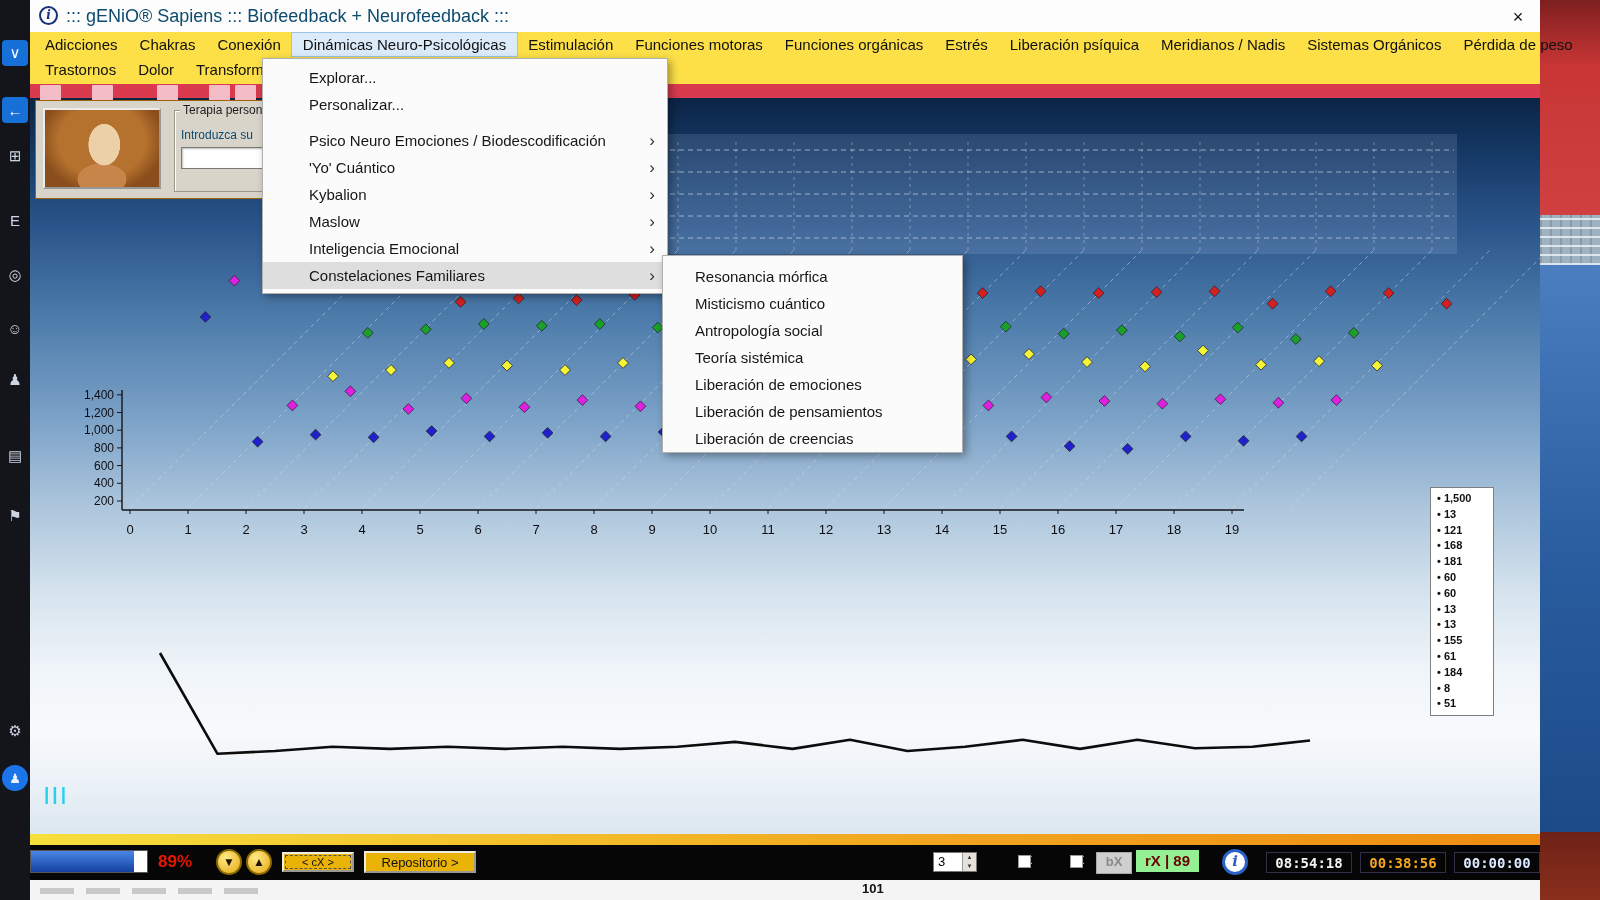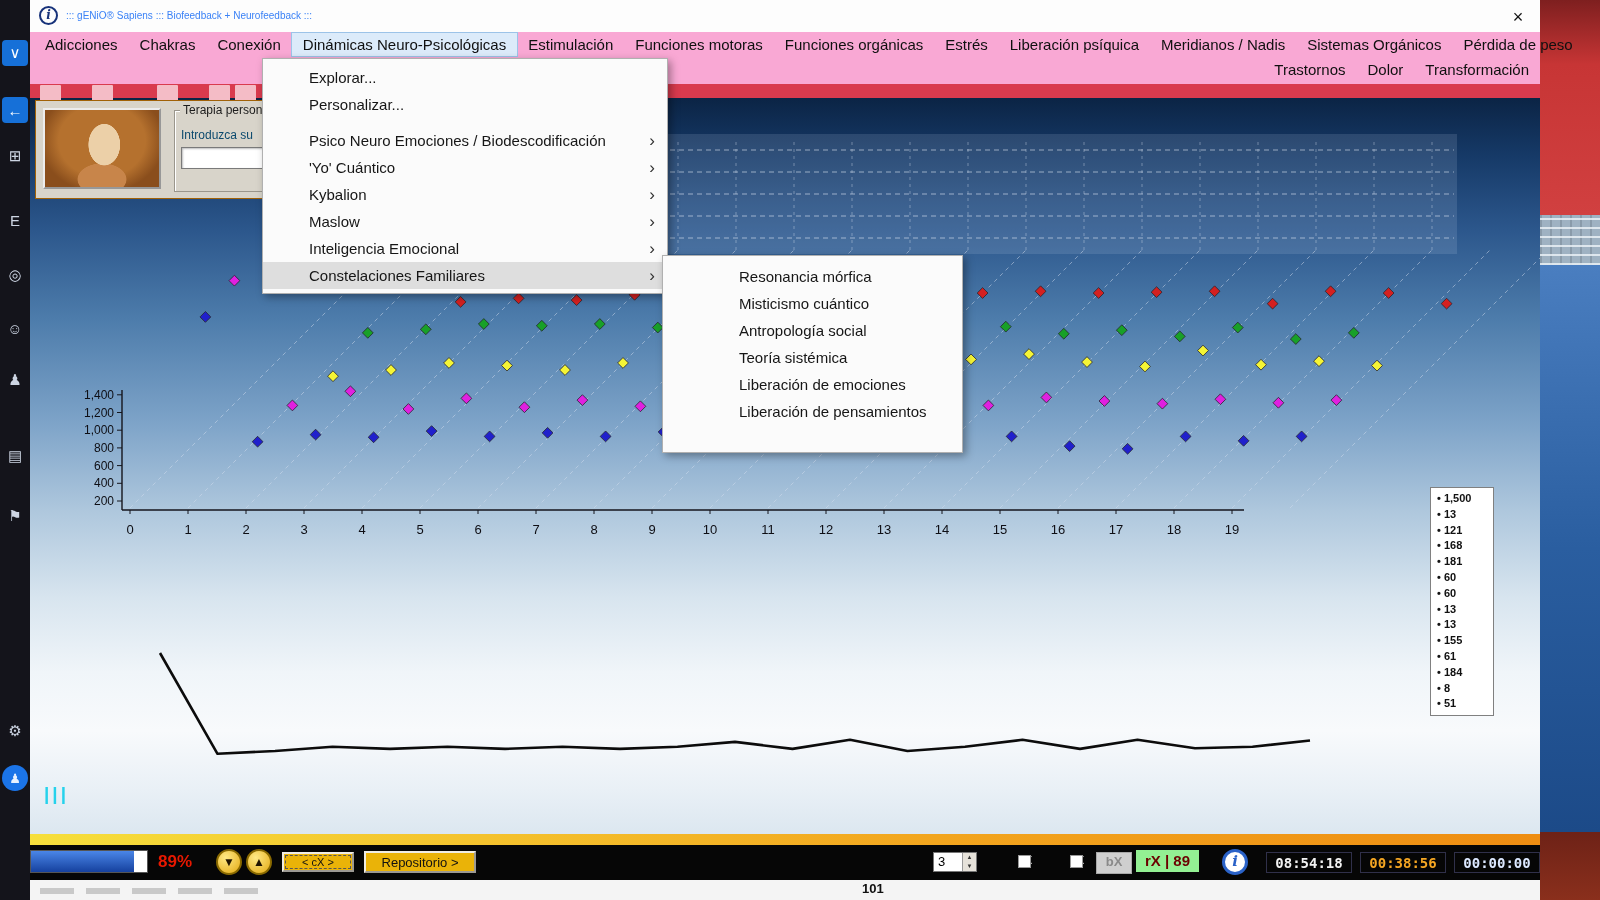--- a/index.html
+++ b/index.html
@@ -22,25 +22,25 @@
                       repeating-linear-gradient(90deg,rgba(120,136,150,.55) 0 2px,transparent 2px 10px);}
   .wp-blue{top:265px;height:567px;background:linear-gradient(180deg,#4a7ec0,#2a5ea0 50%,#1c4a88);}
   .wp-brown{top:832px;height:68px;background:linear-gradient(180deg,#6e2217,#8a2f1c);}
 
   
   .window{position:absolute;left:30px;top:0;width:1510px;height:900px;background:#fff;}
 
   .titlebar{position:absolute;top:0;left:0;right:0;height:32px;background:#fdfdfd;border-bottom:1px solid #e3e3e3;}
   .app-icon{position:absolute;left:9px;top:6px;width:19px;height:19px;border:2px solid #17327a;border-radius:50%;
             color:#17327a;font:bold italic 12px/15px "DejaVu Serif",serif;text-align:center;box-sizing:border-box;}
-  .title-text{position:absolute;left:36px;top:0;line-height:32px;font-size:10px;color:#3b82f6;white-space:nowrap;}
+  .title-text{position:absolute;left:36px;top:0;line-height:32px;font-size:18px;color:#0c4a6e;white-space:nowrap;}
   .close-btn{position:absolute;right:8px;top:3px;width:28px;height:26px;font-size:18px;line-height:26px;
              text-align:center;color:#111;background:none;border:none;}
 
-  .menubar{position:absolute;top:32px;left:0;right:0;height:52px;background:#f9a8d4;text-align:right;}
+  .menubar{position:absolute;top:32px;left:0;right:0;height:52px;background:#fde047;}
   .menu-row{position:absolute;left:4px;right:0;height:25px;white-space:nowrap;}
   #menu-row-1{top:1px;}  #menu-row-2{top:26px;}
   .menu-item{display:inline-block;padding:3px 11px;font-size:15px;color:#101010;}
   .menu-item.active{background:#dcebfa;outline:1px solid #9cc3e8;}
 
   .redbar{position:absolute;top:84px;left:0;right:0;height:14px;background:#d93a4e;z-index:2;}
   .counter-badge{position:absolute;top:1px;height:11px;padding:16px 3px;background:#f4bcc6;color:#8c0016;
                  font-size:9px;font-weight:bold;line-height:11px;border-radius:1px;}
 
   
@@ -69,21 +69,21 @@
   .dropdown{position:absolute;left:232px;top:58px;width:406px;height:236px;background:#fbfbfb;
             border:1px solid #b0b0b0;box-shadow:3px 3px 8px rgba(0,0,0,.35);z-index:60;
             padding-top:5px;box-sizing:border-box;}
   .dd-item{position:relative;height:27px;line-height:27px;padding-left:46px;font-size:15px;color:#161616;white-space:nowrap;}
   .dd-item.hl{background:#dedede;}
   .dd-sep{height:9px;}
   .dd-arrow{position:absolute;right:12px;top:0;font-size:17px;color:#333;}
   .submenu{position:absolute;left:632px;top:255px;width:301px;height:198px;background:#fbfbfb;
            border:1px solid #b0b0b0;box-shadow:3px 3px 8px rgba(0,0,0,.35);z-index:61;
            padding-top:7px;box-sizing:border-box;}
-  .sm-item{height:27px;line-height:27px;padding-left:76px;font-size:15px;color:#161616;white-space:nowrap;}
+  .sm-item{height:27px;line-height:27px;padding-left:32px;font-size:15px;color:#161616;white-space:nowrap;}
 
   
   .legend{position:absolute;left:1400px;top:487px;width:64px;background:#fff;border:1px solid #808080;
           z-index:10;padding:3px 0 3px 6px;box-sizing:border-box;}
   .legend-item{font-size:11px;font-weight:bold;color:#111;line-height:15.8px;white-space:nowrap;}
   .marks{position:absolute;left:14px;top:783px;color:#25d2ec;font-size:19px;font-weight:bold;
          letter-spacing:3px;z-index:10;}
 
   .orangeband{position:absolute;top:833px;left:0;right:0;height:12px;
               background:linear-gradient(90deg,#f6df3c,#f2a51e 60%,#ee8d12);}
@@ -405,20 +405,21 @@
       <div class="dd-item"><span>Inteligencia Emocional</span><span class="dd-arrow">›</span></div>
       <div class="dd-item hl"><span>Constelaciones Familiares</span><span class="dd-arrow">›</span></div>
     </div>
   <div class="submenu" id="submenu">
       <div class="sm-item">Resonancia mórfica</div>
       <div class="sm-item">Misticismo cuántico</div>
       <div class="sm-item">Antropología social</div>
       <div class="sm-item">Teoría sistémica</div>
       <div class="sm-item">Liberación de emociones</div>
       <div class="sm-item">Liberación de pensamientos</div>
+      <div class="sm-item">Liberación de creencias</div>
     </div>
 
   <div class="legend" id="legend">
       <div class="legend-item">• 1,500</div>
       <div class="legend-item">• 13</div>
       <div class="legend-item">• 121</div>
       <div class="legend-item">• 168</div>
       <div class="legend-item">• 181</div>
       <div class="legend-item">• 60</div>
       <div class="legend-item">• 60</div>

